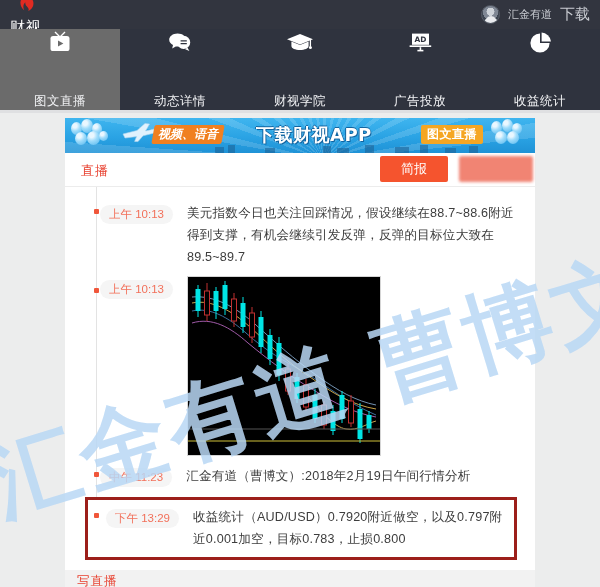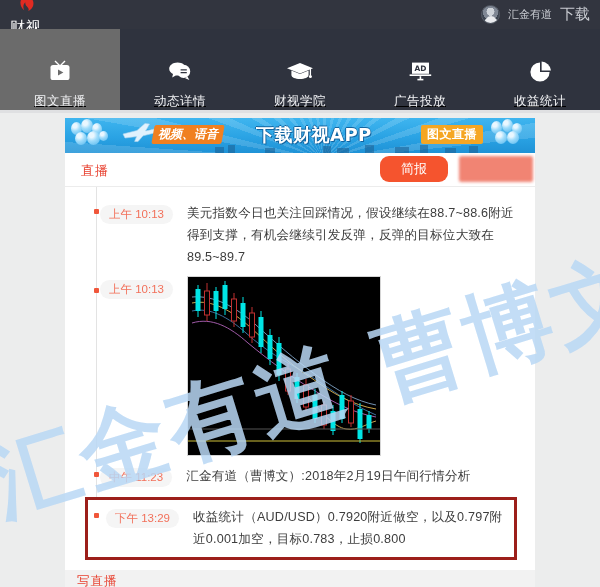--- a/index.html
+++ b/index.html
@@ -36,22 +36,22 @@
     transform: translateX(-50%); width: 15px; height: 11px;
     border-radius: 50% 50% 0 0 / 100% 100% 0 0; background: #e9ebee;
   }
   .uname { color: #c9ccd2; font-size: 11px; }
   .dl { color: #c9ccd2; font-size: 15px; cursor: pointer; }
 
   
   .navbar { height: 81px; background: #2f333e; display: flex; position: relative; z-index: 5; }
   .tab {
     flex: 1; display: flex; flex-direction: column;
-    align-items: center; justify-content: flex-end; gap: 7px;
-    cursor: pointer; height: 81px; text-decoration: underline;
+    align-items: center; justify-content: space-between; gap: 7px;
+    cursor: pointer; height: 81px;
   }
   .tab.active { background: #6b6b6b; }
   .tab .ico { height: 28px; display: flex; align-items: center; justify-content: center; }
   .tab .lbl { color: #f2f3f5; font-size: 12.5px; letter-spacing: .5px; }
   .navsep { height: 3px; background: #dfe0e2; }
 
   
   .page { position: relative; height: 474px; background: #eceded; padding: 0 0 0 0; }
   .sheet {
     position: absolute; left: 65px; top: 5px; width: 470px; bottom: 0;
@@ -114,21 +114,21 @@
     height: 34px; position: relative; border-bottom: 1px solid #ececec;
     background: #fff;
   }
   .livehead .ttl {
     position: absolute; left: 16px; top: 9px;
     color: #e8402f; font-size: 13px; letter-spacing: 1px;
   }
   .btn-brief {
     position: absolute; right: 87px; top: 3px;
     width: 68px; height: 26px; background: #f5542e; border: none;
-    color: #fff; font-size: 13px; border-radius: 9px; cursor: pointer;
+    color: #fff; font-size: 13px; border-radius: 2px; cursor: pointer;
     font-family: "Liberation Sans", sans-serif;
   }
   .btn-blur {
     position: absolute; right: 2px; top: 3px;
     width: 74px; height: 26px; background: #f07a68; border-radius: 2px;
     cursor: pointer; filter: blur(1.6px); opacity: .92;
   }
 
   
   .timeline { position: relative; padding: 8px 0 0 0; }

